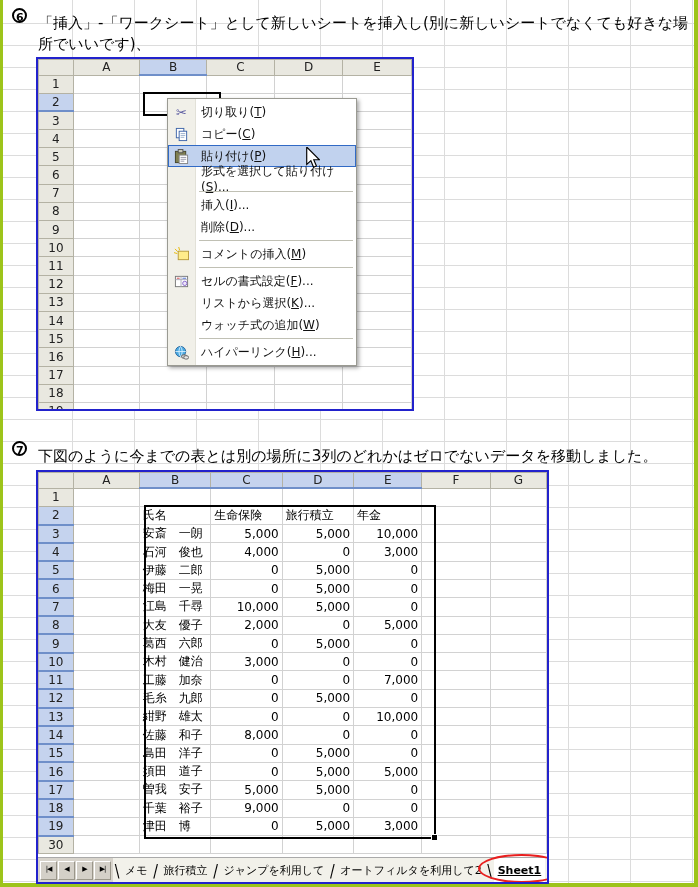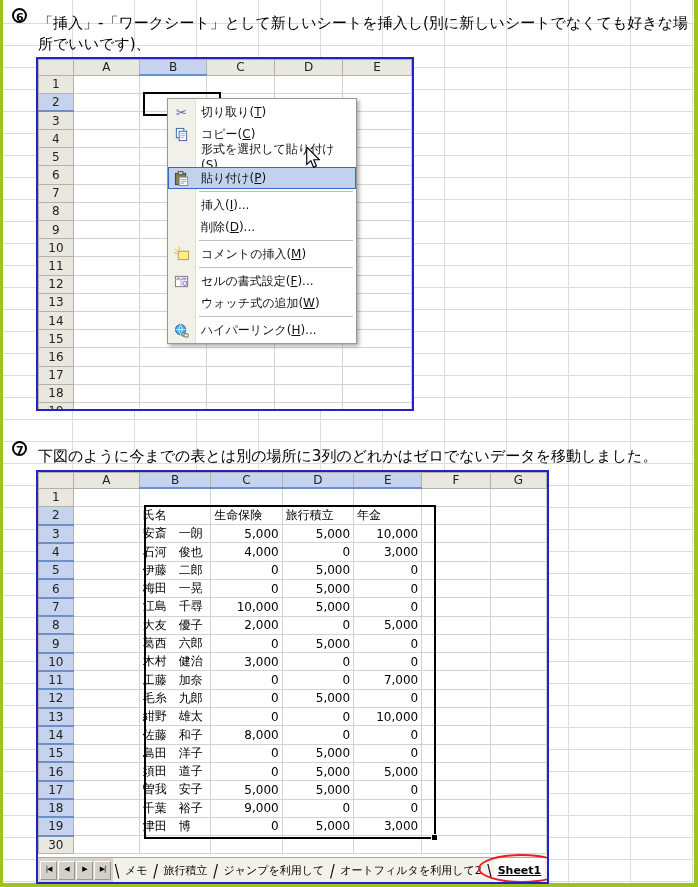--- a/index.html
+++ b/index.html
@@ -267,35 +267,35 @@
         <div class="mi">
           <span class="gut">
             <svg width="15" height="15" viewBox="0 0 16 16">
               <rect x="2.5" y="1.5" width="8" height="10" fill="#fff" stroke="#3c63a8"></rect>
               <rect x="5.5" y="4.5" width="8" height="10" fill="#fff" stroke="#3c63a8"></rect>
               <path d="M7 7h5M7 9h5M7 11h4" stroke="#9ab0cc" fill="none"></path>
             </svg>
           </span>
           <span class="mlabel">コピー(<u>C</u>)</span>
         </div>
-        <div class="mi">
-          <span class="gut"></span>
-          <span class="mlabel">形式を選択して貼り付け(<u>S</u>)...</span>
-        </div>
         <div class="mi hl">
           <span class="gut">
             <svg width="15" height="15" viewBox="0 0 16 16">
               <rect x="1.5" y="2.5" width="11" height="12" fill="#808050" stroke="#44442a"></rect>
               <rect x="4.5" y="0.5" width="5" height="3.5" fill="#c9c9b6" stroke="#555"></rect>
               <rect x="5.5" y="6.5" width="9" height="9" fill="#fff" stroke="#888"></rect>
               <path d="M7 9h6M7 11h6M7 13h4" stroke="#99a" fill="none"></path>
             </svg>
           </span>
           <span class="mlabel">貼り付け(<u>P</u>)</span>
         </div>
+        <div class="mi">
+          <span class="gut"></span>
+          <span class="mlabel">形式を選択して貼り付け(<u>S</u>)...</span>
+        </div>
         <div class="msep"></div>
         <div class="mi">
           <span class="gut"></span>
           <span class="mlabel">挿入(<u>I</u>)...</span>
         </div>
         <div class="mi">
           <span class="gut"></span>
           <span class="mlabel">削除(<u>D</u>)...</span>
         </div>
         <div class="msep"></div>
@@ -313,20 +313,24 @@
           <span class="gut">
             <svg width="15" height="15" viewBox="0 0 16 16">
               <rect x="1.5" y="2.5" width="13" height="11" fill="#fff" stroke="#777"></rect>
               <path d="M1.5 6h13M7.5 2.5v11" stroke="#aab" fill="none"></path>
               <path d="M3 4.5h3" stroke="#d04444"></path>
               <path d="M9 4.5h4" stroke="#4466cc"></path>
               <circle cx="11.5" cy="10" r="2.3" fill="#ece4f8" stroke="#8866cc"></circle>
             </svg>
           </span>
           <span class="mlabel">セルの書式設定(<u>F</u>)...</span>
+        </div>
+        <div class="mi">
+          <span class="gut"></span>
+          <span class="mlabel">リストから選択(<u>K</u>)...</span>
         </div>
         <div class="mi">
           <span class="gut"></span>
           <span class="mlabel">ウォッチ式の追加(<u>W</u>)</span>
         </div>
         <div class="msep"></div>
         <div class="mi">
           <span class="gut">
             <svg width="15" height="15" viewBox="0 0 16 16">
               <circle cx="7" cy="7" r="5.5" fill="#4aa8e0" stroke="#2a6aa0"></circle>

